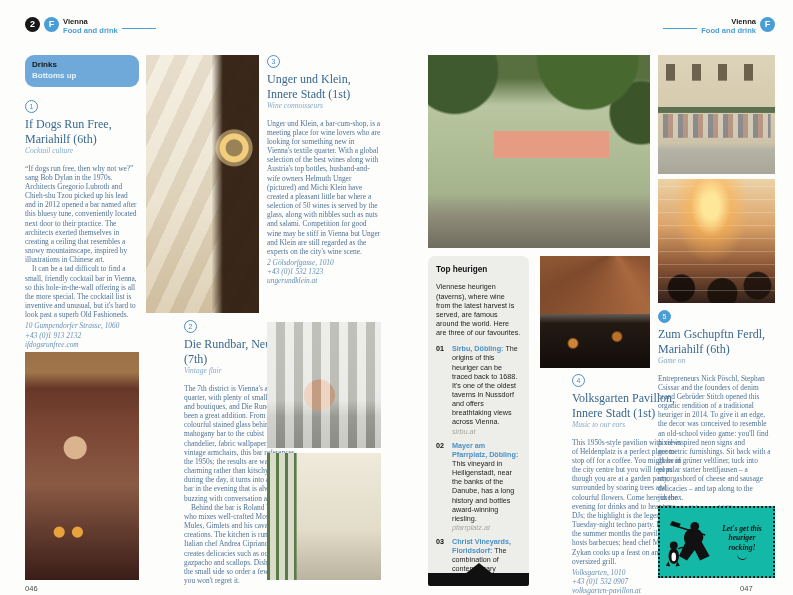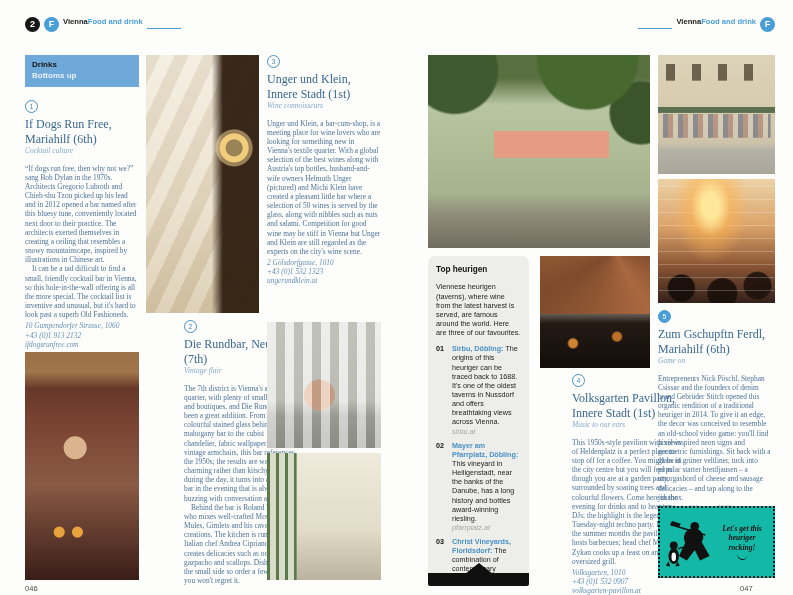--- a/index.html
+++ b/index.html
@@ -5,21 +5,21 @@
   html,body{margin:0;padding:0;background:#ffffff;}
   .spread{position:relative;width:793px;height:595px;background:#fdfdfc;overflow:hidden;
           font-family:"Liberation Serif",serif;}
   
   .hdr{position:absolute;display:flex;align-items:flex-start;gap:4px;
        font-family:"Liberation Sans",sans-serif;font-size:7.6px;line-height:1.2;}
   .badge{width:15px;height:15px;border-radius:50%;color:#fff;font-weight:bold;
          font-size:9px;line-height:15px;text-align:center;flex:0 0 auto;}
   .badge.black{background:#171717;}
   .badge.blue{background:#4a9ed6;}
-  .hdr-txt{display:flex;flex-direction:row;}
+  .hdr-txt{display:flex;flex-direction:column;}
   .hdr-city{font-weight:bold;color:#1c1c1c;}
   .hdr-sec{color:#4a9ed6;font-weight:bold;}
   .hdr-line{width:34px;height:1px;background:#4a9ed6;margin-top:11px;}
   .hdr.right{justify-content:flex-end;}
   .hdr.right .hdr-txt{text-align:right;}
   
   .secbox{position:absolute;background:#6fa9d9;padding:5px 7px;
           font-family:"Liberation Sans",sans-serif;font-size:8px;font-weight:bold;line-height:1.35;}
   .secbox .kicker{color:#151515;}
   .secbox .stitle{color:#e4f1fb;}
@@ -118,21 +118,21 @@
   <div class="hdr" style="left:25px;top:17px;">
     <div class="badge black">2</div>
     <div class="badge blue">F</div>
     <div class="hdr-txt">
       <span class="hdr-city">Vienna</span>
       <span class="hdr-sec">Food and drink</span>
     </div>
     <div class="hdr-line"></div>
   </div>
 
-  <div class="secbox" style="left:25px;top:55px;width:100px;">
+  <div class="secbox" style="left:25px;top:55px;width:100px;border-radius:9px;">
     <div class="kicker">Drinks</div>
     <div class="stitle">Bottoms up</div>
   </div>
 
   <div class="art" style="left:25px;top:100px;width:114px;">
     <div class="num">1</div>
     <h3>If Dogs Run Free, Mariahilf (6th)</h3>
     <div class="sub">Cocktail culture</div>
     <p>“If dogs run free, then why not we?” sang Bob Dylan in the 1970s. Architects Gregorio Lubroth and Chieh-shu Tzou picked up his lead and in 2012 opened a bar named after this bluesy tune, conveniently located next door to their practice. The architects exerted themselves in creating a ceiling that resembles a snowy mountainscape, inspired by illustrations in Chinese art.</p>
     <p>It can be a tad difficult to find a small, friendly cocktail bar in Vienna, so this hole-in-the-wall offering is all the more special. The cocktail list is inventive and unusual, but it's hard to look past a superb Old Fashioneds.</p>

